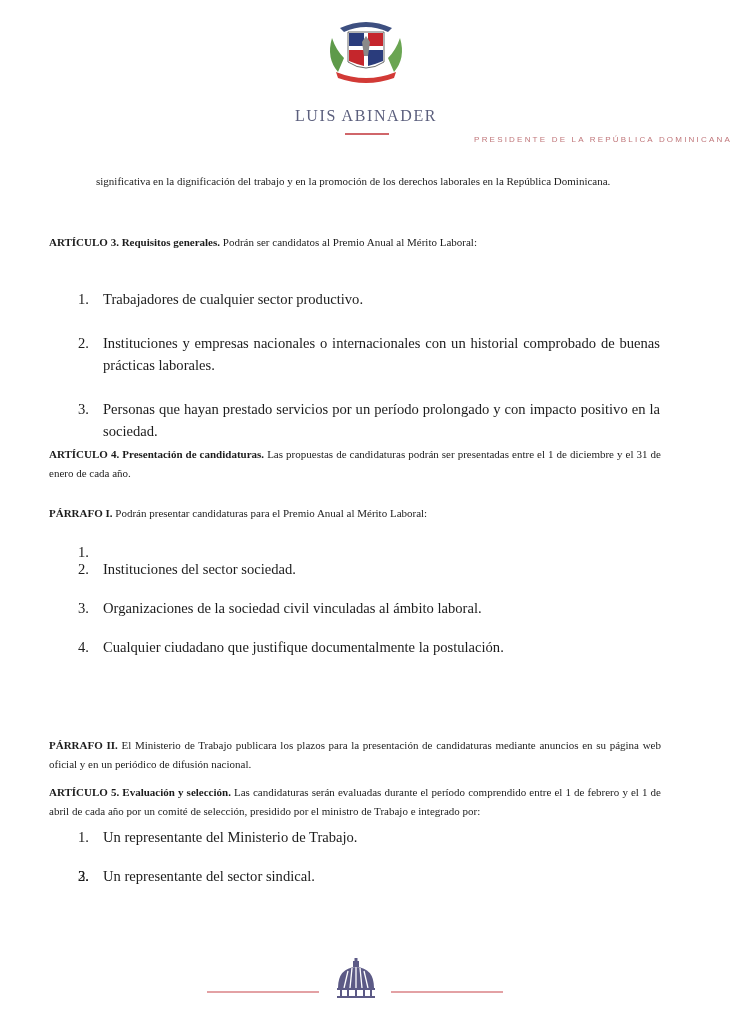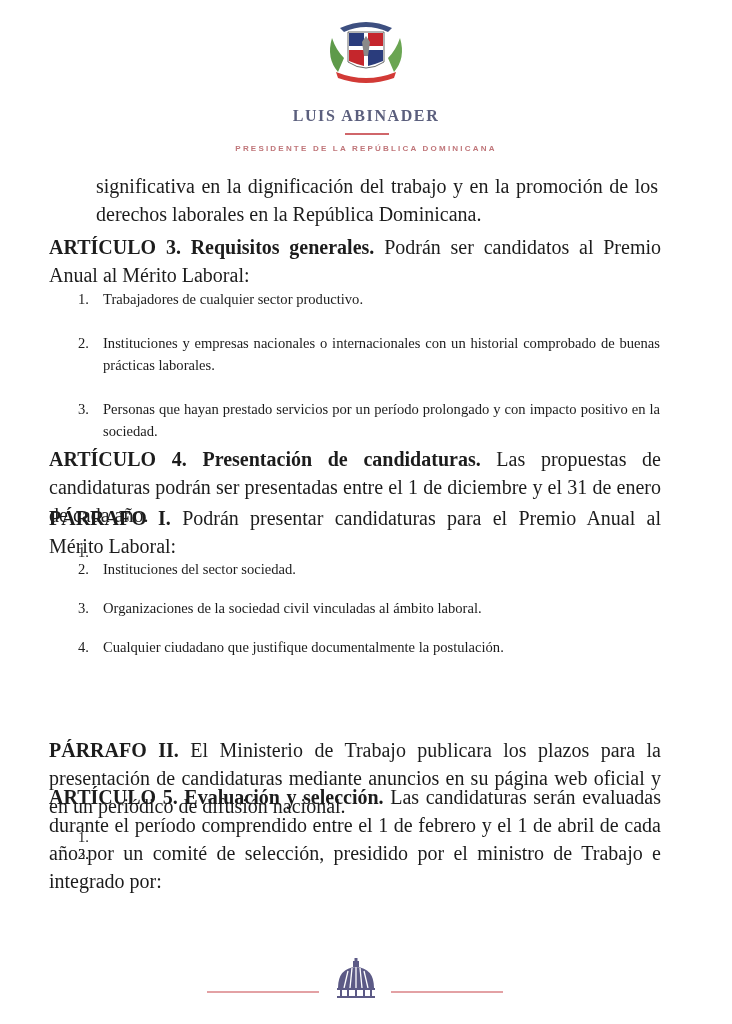--- a/index.html
+++ b/index.html
@@ -1,35 +1,35 @@
 <!DOCTYPE html>
 <html><head>
   <meta charset="utf-8">
   <style>
     html, body { margin: 0; padding: 0; background: #ffffff; }
     body {
       width: 732px; height: 1024px; position: relative; overflow: hidden;
       font-family: "Liberation Serif", "DejaVu Serif", serif;
       color: #1c1c1c;
     }
-    .letterhead { position: absolute; left: 0; top: 0; width: 732px; height: 160px; font-weight: bold; }
+    .letterhead { position: absolute; left: 0; top: 0; width: 732px; height: 160px; }
     .coat { position: absolute; left: 318px; top: 14px; width: 96px; height: 72px; }
     .name {
       position: absolute; top: 107px; left: 0; width: 732px; text-align: center;
       font-family: "Liberation Serif", serif; font-size: 16px; letter-spacing: 1.6px;
       color: #5b5f7d;
     }
     .name-rule { position: absolute; top: 133px; left: 345px; width: 44px; height: 2px; background: #d0666a; }
     .subtitle {
-      position: absolute; top: 144px; left: 0; width: 732px; text-align: center;
+      position: absolute; top: 135px; left: 0; width: 732px; text-align: right;
       font-family: "Liberation Sans", sans-serif; font-size: 8px; letter-spacing: 2.2px;
       color: #c0767a;
     }
     .body-text {
-      position: absolute; left: 49px; width: 612px; font-size: 20px; line-height: 28px;
+      position: absolute; left: 49px; width: 612px; font-size: 11px; line-height: 19px;
       text-align: justify;
     }
     .body-text b { font-weight: bold; }
     .indented { left: 96px; width: 562px; }
     .list { position: absolute; left: 78px; width: 582px; margin: 0; padding: 0; list-style: none; }
     .list li { position: relative; padding-left: 25px; font-size: 14.6px; line-height: 22px; text-align: justify; }
     .list li .num { position: absolute; left: 0; top: 0; }
     .footer { position: absolute; left: 0; top: 950px; width: 732px; height: 50px; }
     .f-line { position: absolute; top: 991px; height: 2px; background: #e3a1a4; }
   </style>
@@ -86,23 +86,23 @@
 </ol>
 
 <div class="body-text" style="top:736px;">
   <b>PÁRRAFO II.</b><span> El Ministerio de Trabajo publicara los plazos para la presentación de candidaturas mediante anuncios en su página web oficial y en un periódico de difusión nacional.</span>
 </div>
 
 <div class="body-text" style="top:755px;margin-top:28px;">
   <b>ARTÍCULO 5. Evaluación y selección.</b><span> Las candidaturas serán evaluadas durante el período comprendido entre el 1 de febrero y el 1 de abril de cada año por un comité de selección, presidido por el ministro de Trabajo e integrado por:</span>
 </div>
 <ol class="list" style="top:826px;">
-  <li style="margin-bottom:17px;"><span class="num">1.</span></li>
+  <li style="margin-bottom:17px;"><span class="num">1.</span><span>Un representante del Ministerio de Trabajo.</span></li>
   <li style="margin-bottom:17px;"><span class="num">2.</span></li>
-  <li><span class="num">3.</span></li>
+  <li><span class="num">3.</span><span>Un representante del sector sindical.</span></li>
 </ol>
 
 <div class="footer">
   <div class="f-line" style="left:207px; width:112px; top:41px;"></div>
   <svg style="position:absolute; left:334px; top:8px; width:44px; height:42px;" viewBox="0 0 44 42">
     <rect x="20.5" y="0" width="3" height="3" fill="#5c5a86"></rect>
     <rect x="19" y="3" width="6" height="6" fill="#5c5a86"></rect>
     <path d="M4 30 Q4 10 22 9 Q40 10 40 30 Z" fill="#5c5a86"></path>
     <g stroke="#ffffff" stroke-width="1.3">
       <line x1="10" y1="30" x2="14" y2="13"></line>

